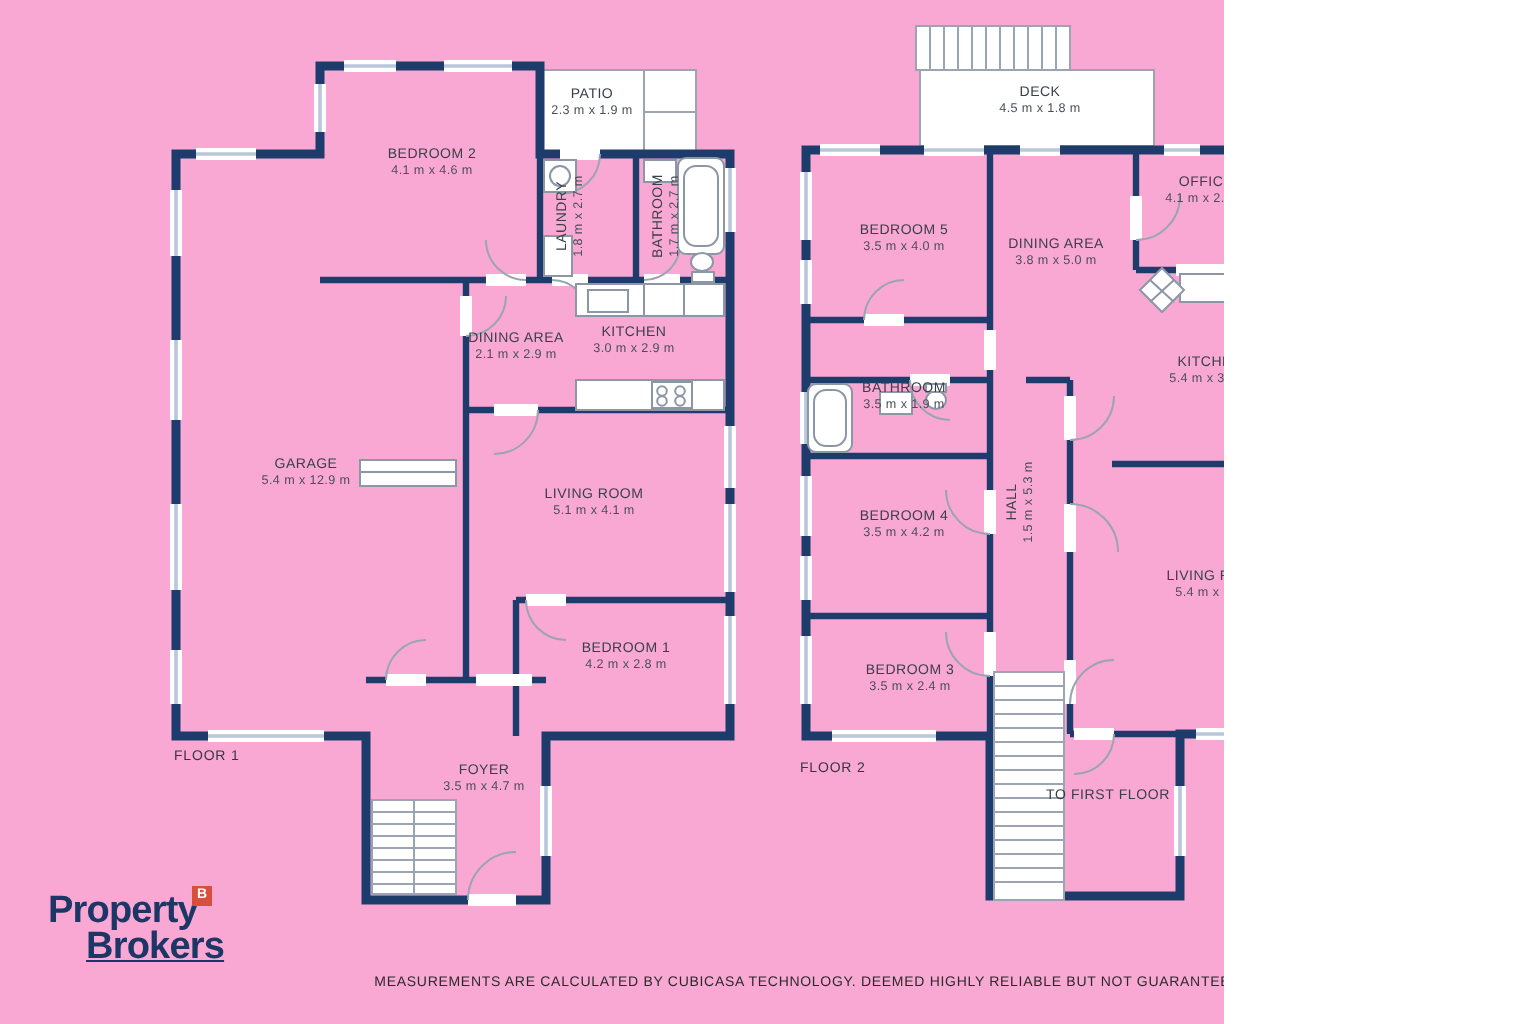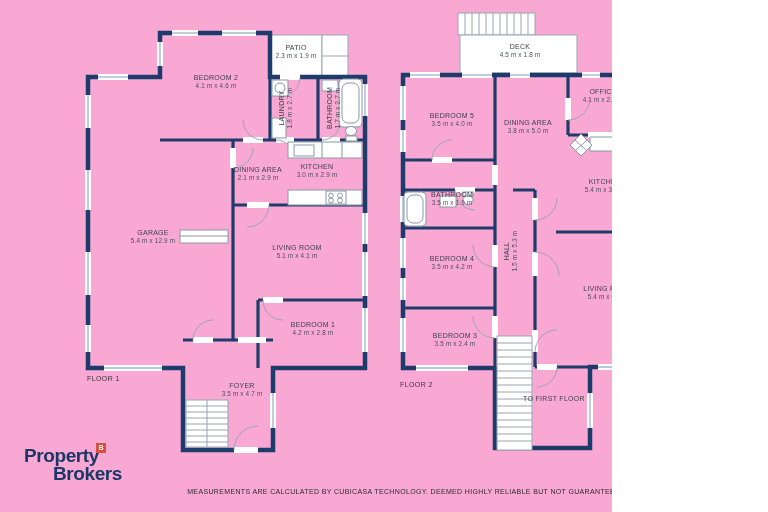--- a/index.html
+++ b/index.html
@@ -12,21 +12,21 @@
   .rname{font-size:7px;letter-spacing:.25px;}
   .rdims{font-size:6.3px;color:#4a4f58;letter-spacing:.2px;}
   .floor-tag{position:absolute;font-size:7px;letter-spacing:.4px;color:#33373d;}
   .single-note{position:absolute;transform:translate(-50%,-50%);font-size:7px;
                letter-spacing:.3px;color:#3b4048;white-space:nowrap;}
   .disclaimer{position:absolute;top:488px;left:405px;transform:translateX(-50%);
               font-size:7px;letter-spacing:.35px;color:#2a2a2a;white-space:nowrap;}
   .logo{position:absolute;left:24px;top:448px;width:110px;}
   .logo-line1,.logo-line2{font-weight:bold;font-size:19px;line-height:15px;
               letter-spacing:-.4px;color:#1c3766;}
-  .logo-line2{margin-left:29px;}
+  .logo-line2{margin-left:19px;text-decoration:underline;}
   .logo-badge{position:absolute;left:72px;top:-5px;width:10px;height:10px;background:#d84f3b;
               color:#fff;font-size:7px;font-weight:bold;text-align:center;line-height:10px;}
   .logo-wrap1{position:relative;display:inline-block;}
 </style>
 </head>
 <body>
 
 <div class="stage">
 
 <svg class="plan-svg" width="768" height="512" viewBox="0 0 768 512">

